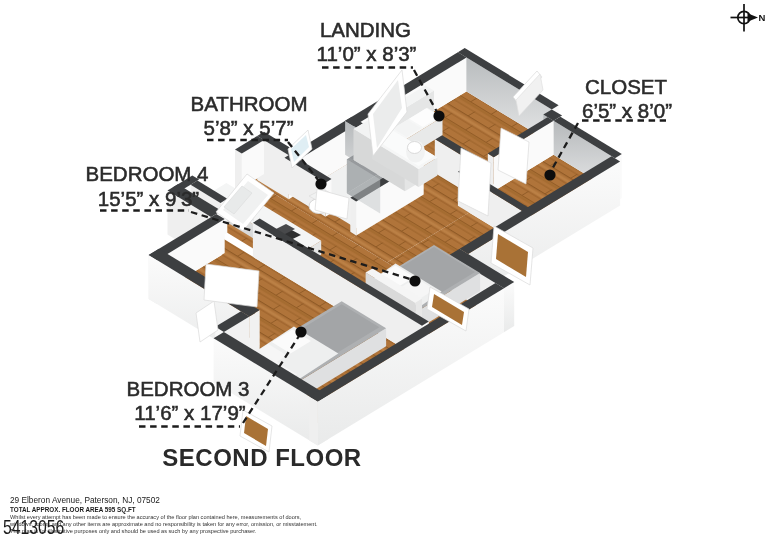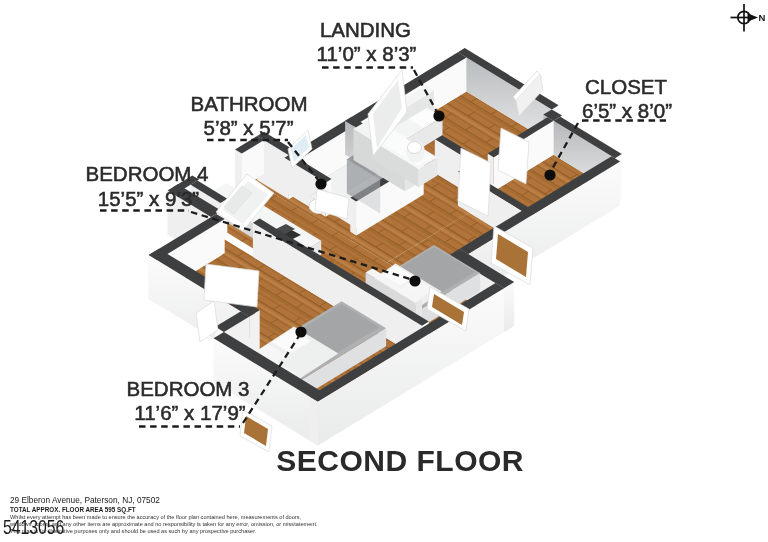--- a/index.html
+++ b/index.html
@@ -1,20 +1,20 @@
 <!DOCTYPE html>
 <html><head><meta charset="utf-8">
 <style>
 html,body{margin:0;padding:0;background:#fff;}
 .sheet{position:relative;width:768px;height:542px;overflow:hidden;
   font-family:"Liberation Sans",sans-serif;background:#fff;}
 .sheet svg{position:absolute;left:0;top:0;}
 .sheet svg text{font-family:"Liberation Sans",sans-serif;}
-.title{position:absolute;left:0;top:444px;width:524px;text-align:right;
-  font-size:30px;font-weight:600;color:#2a2a2a;letter-spacing:0.5px;}
+.title{position:absolute;left:0;top:444px;width:524px;text-align:center;
+  font-size:24px;font-weight:600;color:#2a2a2a;letter-spacing:0.5px;}
 .addr{position:absolute;left:10px;top:495px;font-size:9px;color:#1a1a1a;transform:scaleX(0.92);transform-origin:0 0;}
 .area{position:absolute;left:10px;top:506px;font-size:6.3px;font-weight:700;color:#1a1a1a;}
 .disc{position:absolute;left:10px;top:513.5px;font-size:5.6px;line-height:7.4px;color:#333;}
 .wm{position:absolute;left:3px;top:515px;font-size:21px;color:#1b1b1b;transform:scaleX(0.75);transform-origin:0 0;}
 </style></head>
 <body>
 <div class="sheet">
 <svg width="768" height="542" viewBox="0 0 768 542" xmlns="http://www.w3.org/2000/svg">
 <defs>
 <pattern id="wood" width="24" height="30" patternUnits="userSpaceOnUse" patternTransform="matrix(0.854,0.52,-0.854,0.52,463,81)">

